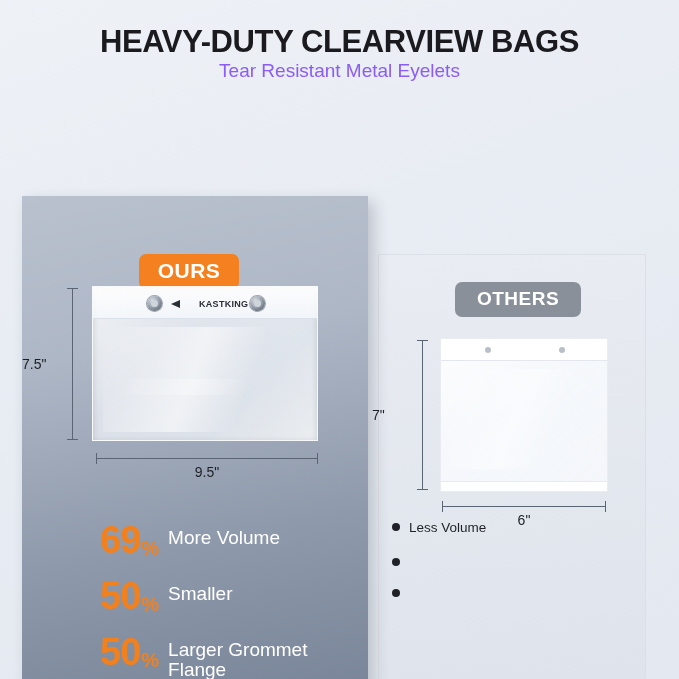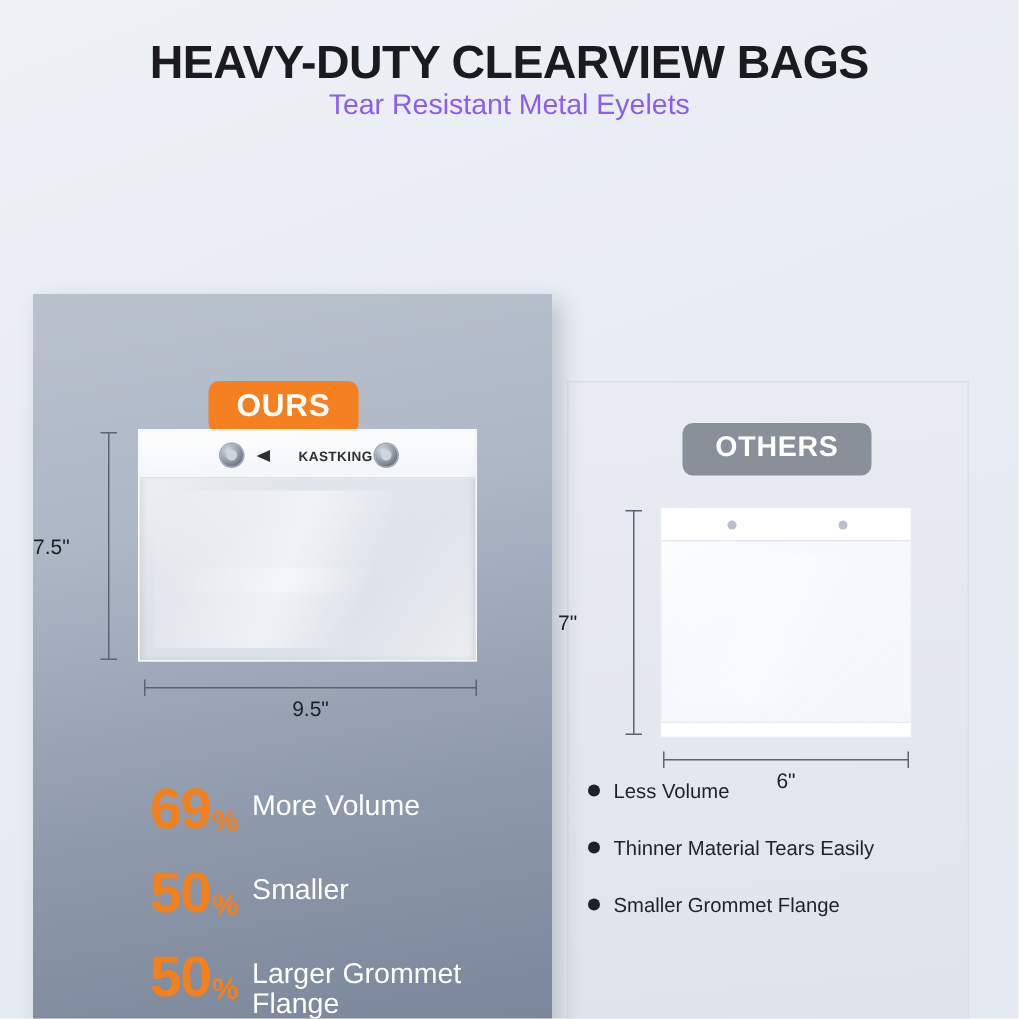--- a/index.html
+++ b/index.html
@@ -277,21 +277,19 @@
     </div>
   </div>
 
   <div class="bullets">
     <div class="bullet">
       <span class="dot"></span>
       <span class="txt">Less Volume</span>
     </div>
     <div class="bullet">
       <span class="dot"></span>
-      <span class="txt">Thinner Material Tears Easily</span>
     </div>
     <div class="bullet">
       <span class="dot"></span>
-      <span class="txt">Smaller Grommet Flange</span>
     </div>
   </div>
 
 </div>
 
 </body></html>

